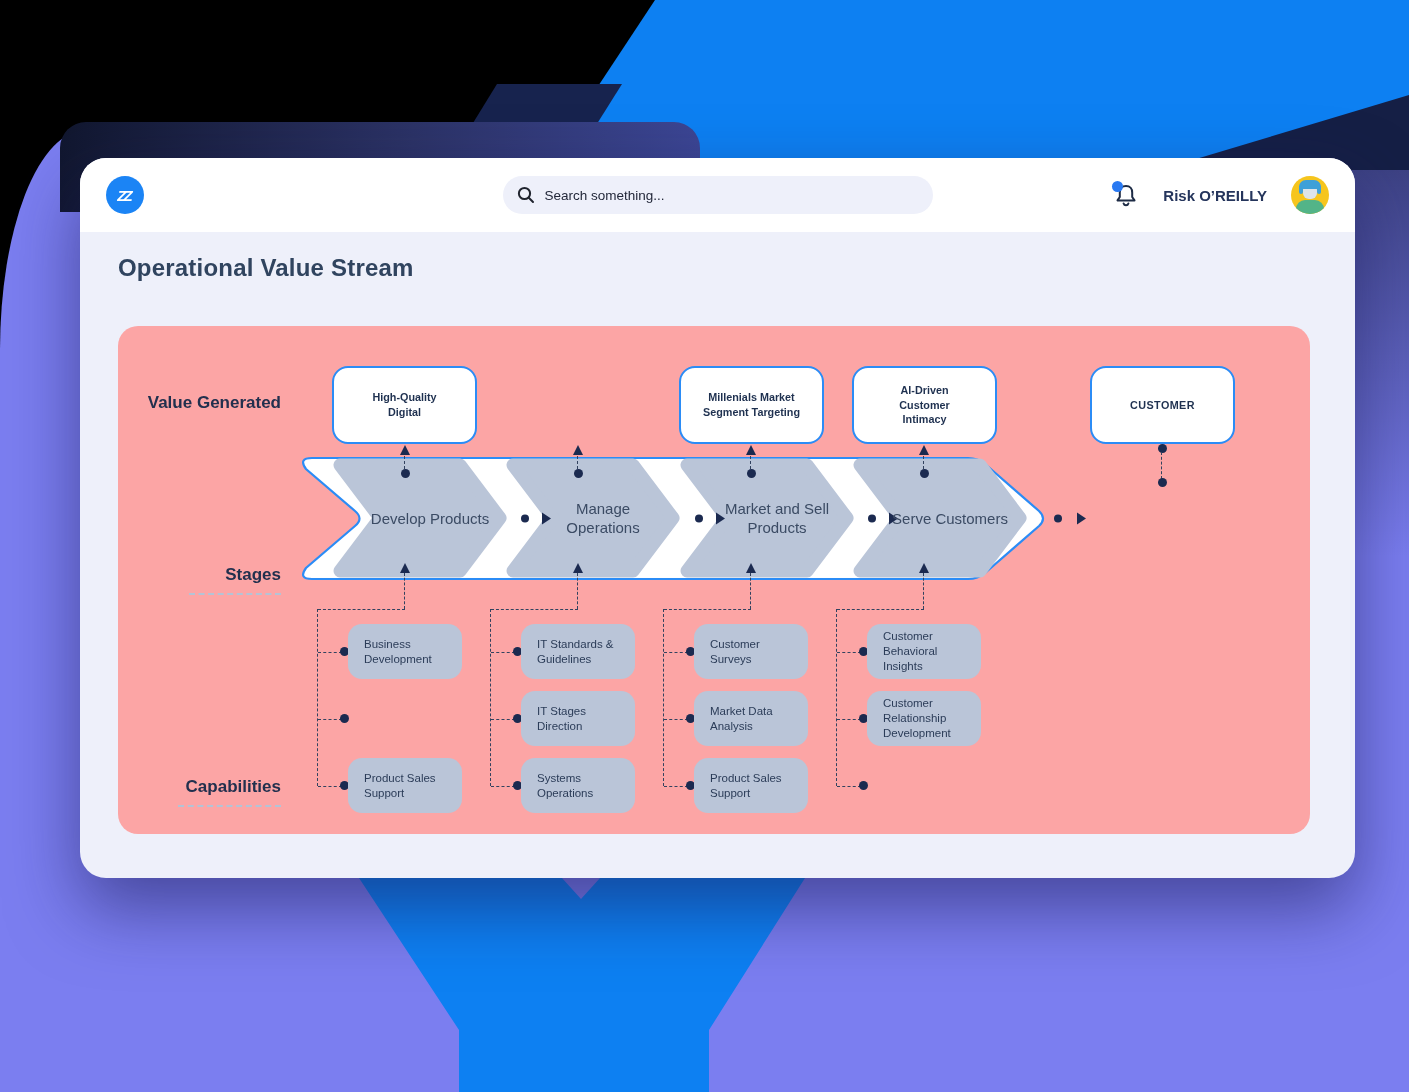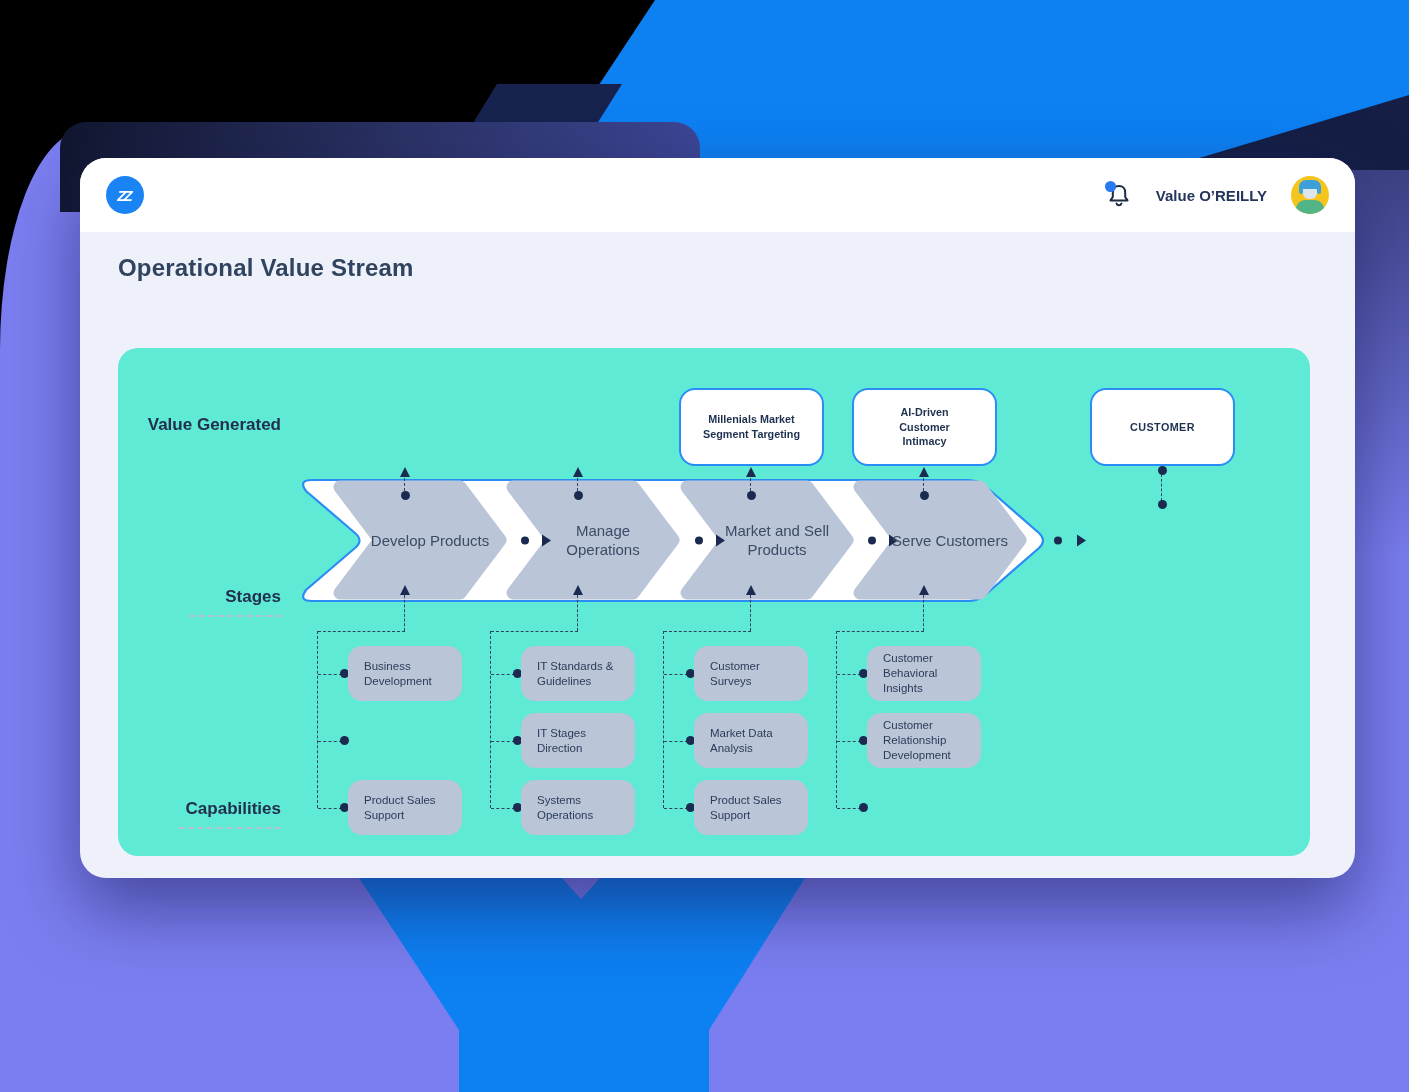--- a/index.html
+++ b/index.html
@@ -42,21 +42,21 @@
   .avatar .face{position:absolute;left:12px;top:8px;width:14px;height:15px;background:#dde4ea;border-radius:6px;}
   .avatar .hair{position:absolute;left:8px;top:4px;width:22px;height:9px;background:#3ea0d8;border-radius:10px 10px 3px 3px;}
   .avatar .hair:before{content:"";position:absolute;left:0;top:5px;width:4px;height:9px;background:#3ea0d8;border-radius:2px;}
   .avatar .hair:after{content:"";position:absolute;right:0;top:5px;width:4px;height:9px;background:#3ea0d8;border-radius:2px;}
   .avatar .body{position:absolute;left:5px;top:24px;width:28px;height:16px;background:#53b488;border-radius:9px 9px 0 0;}
 
   .main{padding:22px 38px 0;}
   .page-title{margin:0;font-size:24px;font-weight:bold;color:#30445f;letter-spacing:.2px;}
 
   
-  .card{position:relative;margin-top:66px;width:1192px;height:508px;background:#5eead4;border-radius:20px;box-sizing:border-box;}
+  .card{position:relative;margin-top:44px;width:1192px;height:508px;background:#fca5a5;border-radius:20px;box-sizing:border-box;}
   .abs{position:absolute;}
   .row-label{width:150px;text-align:right;font-size:17px;font-weight:bold;color:#22304e;line-height:1.55;}
   .dashed-underline{height:0;border-top:2px dashed #b4c3d6;}
 
   .vbox{width:145px;height:78px;border:2px solid #2b8cf6;border-radius:16px;background:#fff;display:flex;
     align-items:center;justify-content:center;text-align:center;font-size:10.8px;font-weight:bold;
     color:#1f3150;line-height:1.35;padding:0 22px;box-sizing:border-box;}
   .vbox.caps{letter-spacing:.4px;}
   .stage-label{height:62px;width:124px;display:flex;align-items:center;justify-content:center;text-align:center;
     font-size:15px;font-weight:500;color:#3b4b64;line-height:1.25;}
@@ -83,49 +83,57 @@
   <div class="shape bg-purple-right"></div>
   <div class="shape bg-behind-band"></div>
 
   <div class="window">
 
     <div class="topbar">
       <div class="logo">
         <span>ZZ</span>
       </div>
 
+      <div class="search">
+        <svg width="18" height="18" viewBox="0 0 18 18">
+          <circle cx="7.5" cy="7.5" r="5.6" fill="none" stroke="#20242e" stroke-width="2"></circle>
+          <line x1="11.8" y1="11.8" x2="16" y2="16" stroke="#20242e" stroke-width="2" stroke-linecap="round"></line>
+        </svg>
+        <span>Search something...</span>
+      </div>
 
       <div class="right-group">
         <div class="bell">
           <svg width="26" height="27" viewBox="0 0 26 27">
             <path d="M13 4 C8.8 4 6.8 7.2 6.8 10.4 v4.6 l-2.3 3.4 h17 l-2.3 -3.4 v-4.6 C19.2 7.2 17.2 4 13 4 z" fill="none" stroke="#1d2b45" stroke-width="2" stroke-linejoin="round"></path>
             <path d="M10.6 21.5 a2.5 2.5 0 0 0 4.8 0" fill="none" stroke="#1d2b45" stroke-width="2" stroke-linecap="round"></path>
           </svg>
           <div class="dot"></div>
         </div>
-        <span class="user-name">Value O’REILLY</span>
+        <span class="user-name">Risk O’REILLY</span>
         <div class="avatar">
           <div class="face"></div>
           <div class="hair"></div>
           <div class="body"></div>
         </div>
       </div>
     </div>
 
     <div class="main">
       <h1 class="page-title">Operational Value Stream</h1>
 
       <div class="card">
 
         <div class="abs row-label" style="left:13px;top:64px">Value Generated</div>
         <div class="abs row-label" style="left:13px;top:236px">Stages</div>
         <div class="abs dashed-underline" style="left:71px;top:267px;width:92px"></div>
         <div class="abs row-label" style="left:13px;top:448px">Capabilities</div>
         <div class="abs dashed-underline" style="left:60px;top:479px;width:103px"></div>
 
+        <div class="abs vbox" style="left:214px;top:40px">High-Quality Digital</div>
         <div class="abs vbox" style="left:561px;top:40px">Millenials Market Segment Targeting</div>
         <div class="abs vbox" style="left:734px;top:40px">AI-Driven Customer Intimacy</div>
         <div class="abs vbox caps" style="left:972px;top:40px">CUSTOMER</div>
 
         <svg class="abs" style="left:160px;top:125px" width="830" height="140" viewBox="0 0 830 140">
           <path d="M 34 7 L 690 7 Q 700 7 707 13 L 761 60 Q 769 67.5 761 75 L 707 122 Q 700 128 690 128
                    L 34 128 Q 20 128 28 117 L 77 75 Q 86 67.5 77 60 L 28 18 Q 20 7 34 7 Z" fill="#ffffff" stroke="#2b8cf6" stroke-width="2.2"></path>
           <polygon points="62,14 182,14 222,67 182,120 62,120 102,67" fill="#bac5d8" stroke="#bac5d8" stroke-width="13" stroke-linejoin="round"></polygon>
           <polygon points="235,14 355,14 395,67 355,120 235,120 275,67" fill="#bac5d8" stroke="#bac5d8" stroke-width="13" stroke-linejoin="round"></polygon>
           <polygon points="409,14 529,14 569,67 529,120 409,120 449,67" fill="#bac5d8" stroke="#bac5d8" stroke-width="13" stroke-linejoin="round"></polygon>

